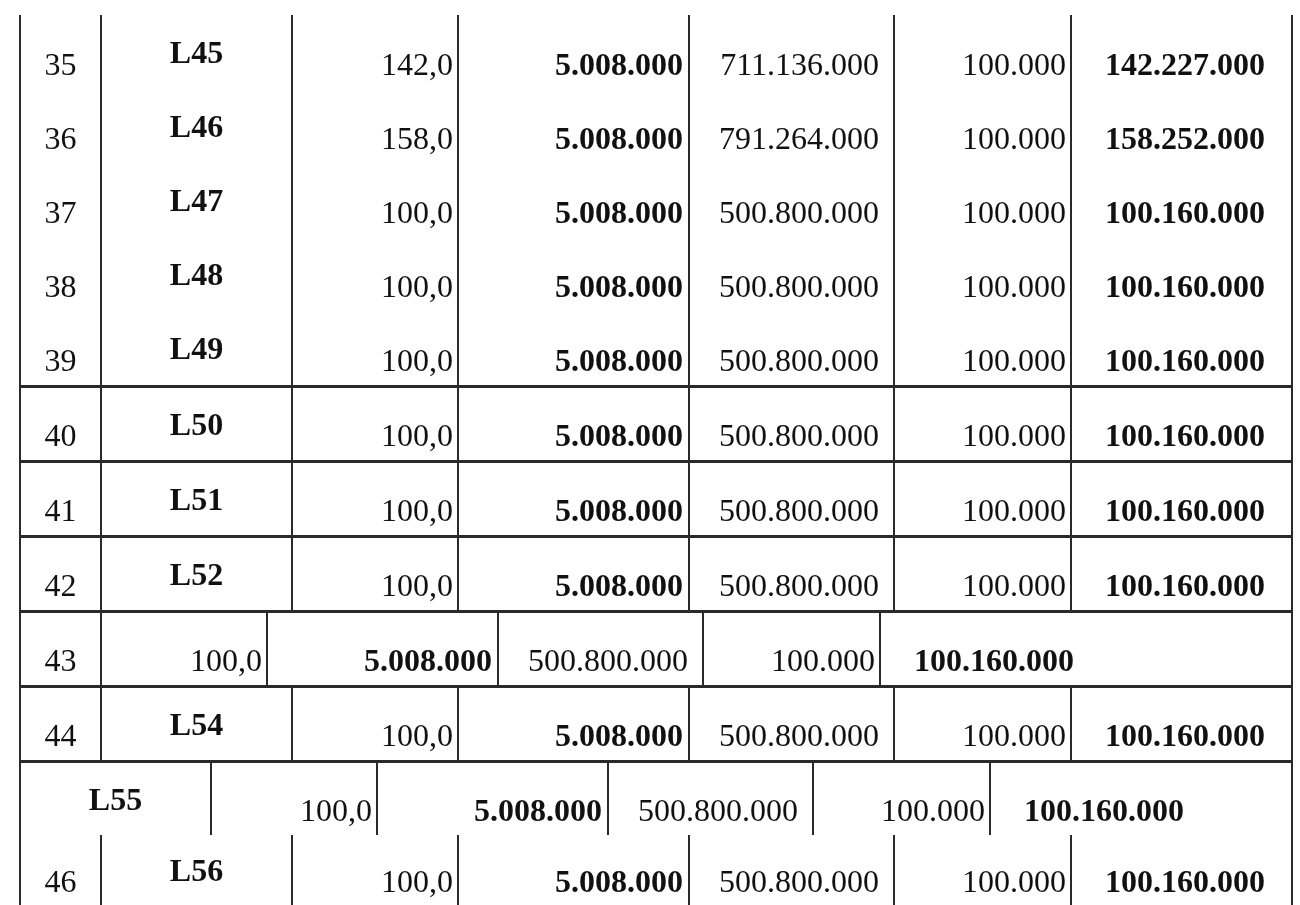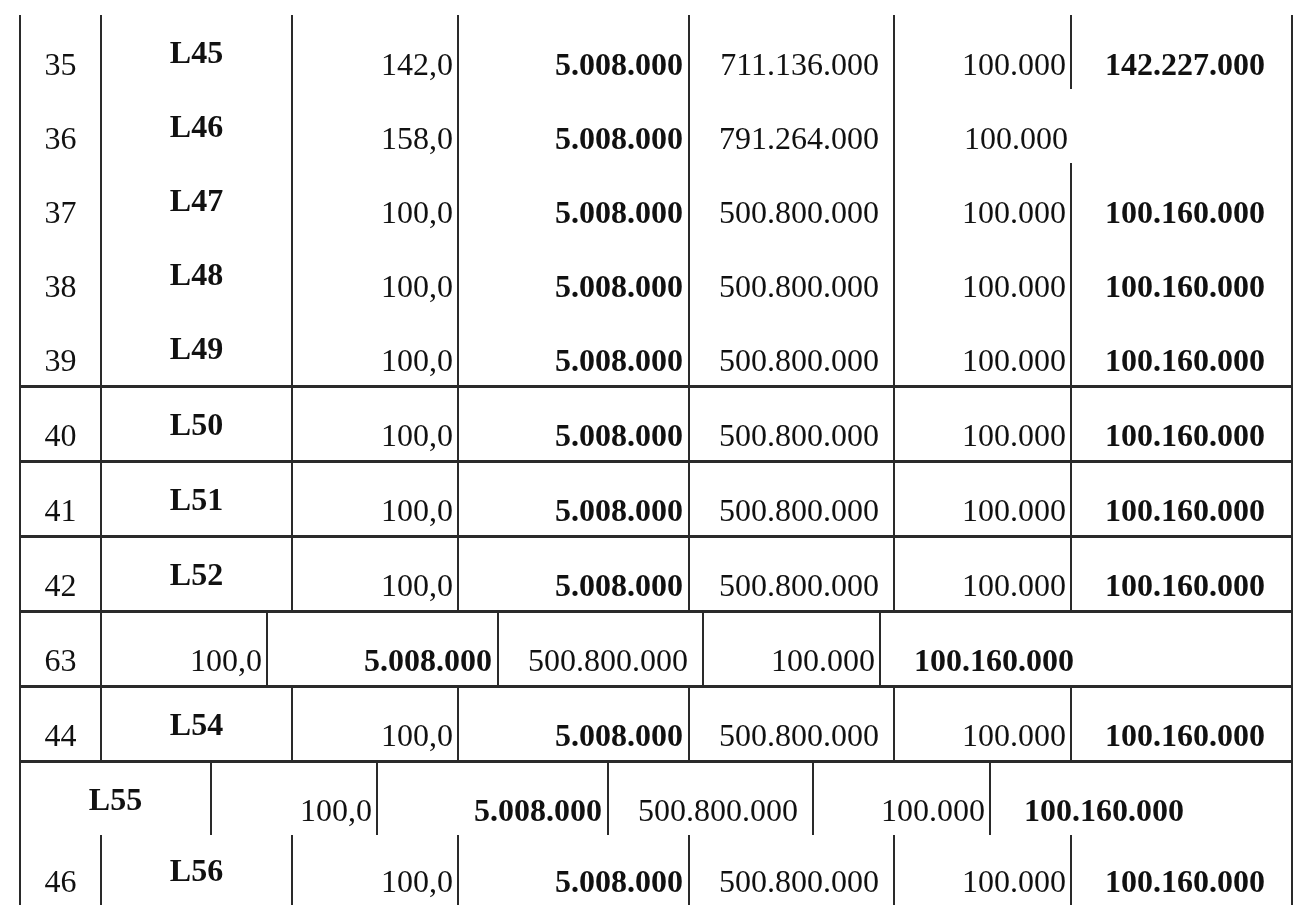--- a/index.html
+++ b/index.html
@@ -74,20 +74,21 @@
           <div class="cell c5">100.000</div>
           <div class="cell c6">142.227.000</div>
         </div>
         <div class="row">
           <div class="cell c0">36</div>
           <div class="cell c1">L46</div>
           <div class="cell c2">158,0</div>
           <div class="cell c3">5.008.000</div>
           <div class="cell c4">791.264.000</div>
           <div class="cell c5">100.000</div>
+          <div class="cell c6">158.252.000</div>
         </div>
         <div class="row">
           <div class="cell c0">37</div>
           <div class="cell c1">L47</div>
           <div class="cell c2">100,0</div>
           <div class="cell c3">5.008.000</div>
           <div class="cell c4">500.800.000</div>
           <div class="cell c5">100.000</div>
           <div class="cell c6">100.160.000</div>
         </div>
@@ -138,21 +139,21 @@
           <div class="cell c1">L52</div>
           <div class="cell c2">100,0</div>
           <div class="cell c3">5.008.000</div>
           <div class="cell c4">500.800.000</div>
           <div class="cell c5">100.000</div>
           <div class="cell c6">100.160.000</div>
         </div>
       </div>
       <div class="section sec-single">
         <div class="row">
-          <div class="cell c0">63</div>
+          <div class="cell c0">43</div>
           <div class="cell c2">100,0</div>
           <div class="cell c3">5.008.000</div>
           <div class="cell c4">500.800.000</div>
           <div class="cell c5">100.000</div>
           <div class="cell c6">100.160.000</div>
         </div>
       </div>
       <div class="section sec-single">
         <div class="row">
           <div class="cell c0">44</div>

